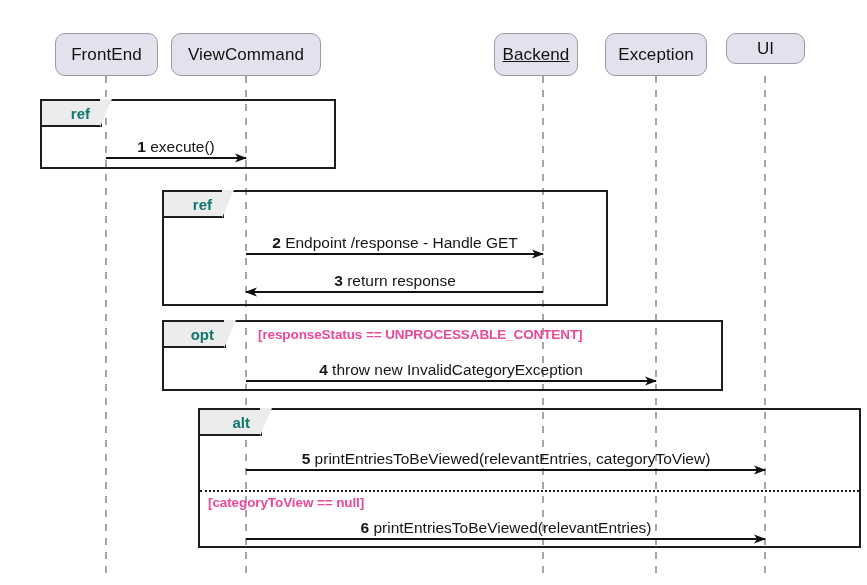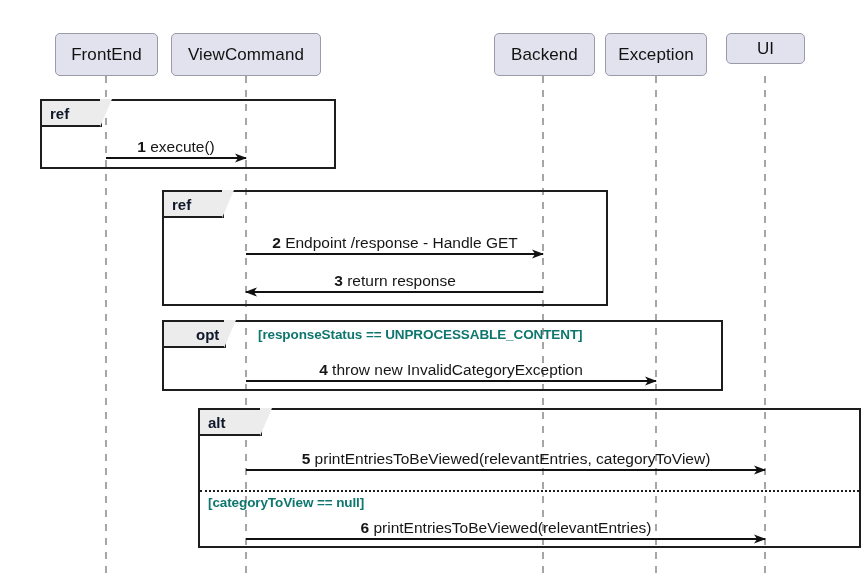--- a/index.html
+++ b/index.html
@@ -24,21 +24,21 @@
     width: 867px;
     height: 585px;
   }
 
   
   .lifeline-head {
     position: absolute;
     box-sizing: border-box;
     background: #e2e2ee;
     border: 1.6px solid #9a9aa8;
-    border-radius: 5px;
+    border-radius: 10px;
     display: flex;
     align-items: center;
     justify-content: center;
     color: #121212;
     font-size: 17px;
     letter-spacing: 0.1px;
     white-space: nowrap;
   }
 
   
@@ -51,42 +51,42 @@
   .frag-label {
     position: absolute;
     left: 0;
     top: 0;
     height: 26px;
     background: #ececec;
     border-right: 2.2px solid #1d1d1d;
     border-bottom: 2.2px solid #1d1d1d;
     display: flex;
     align-items: center;
-    justify-content: flex-start;
+    justify-content: flex-end;
     font-size: 15px;
     font-weight: bold;
-    color: #0f172a;
+    color: #0f766e;
     box-sizing: border-box;
     padding: 0 10px 0 8px;
   }
   .frag-label::after {
     content: "";
     position: absolute;
     right: -12px;
     top: -2.2px;
     width: 0;
     height: 0;
     border-left: 12px solid #ececec;
     border-bottom: 28px solid transparent;
   }
   .guard {
     position: absolute;
     font-size: 13.5px;
     font-weight: bold;
-    color: #0f766e;
+    color: #ec4899;
     white-space: nowrap;
     letter-spacing: -0.1px;
   }
 
   
   .msg-label {
     position: absolute;
     font-size: 15.5px;
     color: #161616;
     white-space: nowrap;
@@ -127,21 +127,21 @@
       </g>
   </svg>
 
   <div id="lifeline-heads">
       <div class="lifeline-head" style="left: 55px; top: 33px; width: 103px; height: 43px;">
         <span>FrontEnd</span>
       </div>
       <div class="lifeline-head" style="left: 171px; top: 33px; width: 150px; height: 43px;">
         <span>ViewCommand</span>
       </div>
-      <div class="lifeline-head" style="left: 494px; top: 33px; width: 101px; height: 43px;">
+      <div class="lifeline-head" style="left: 494px; top: 33px; width: 84px; height: 43px; text-decoration: underline;">
         <span>Backend</span>
       </div>
       <div class="lifeline-head" style="left: 605px; top: 33px; width: 102px; height: 43px;">
         <span>Exception</span>
       </div>
       <div class="lifeline-head" style="left: 726px; top: 33px; width: 79px; height: 31px;">
         <span>UI</span>
       </div>
     </div>
 

